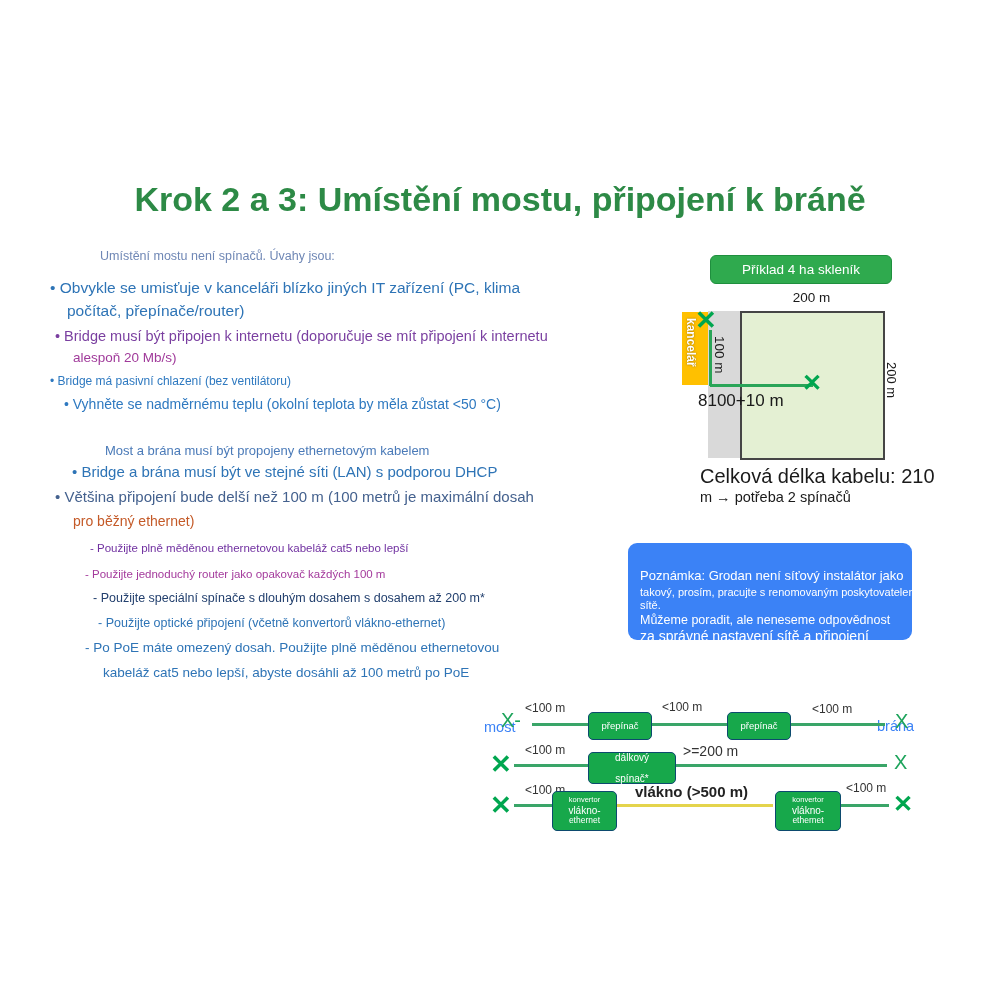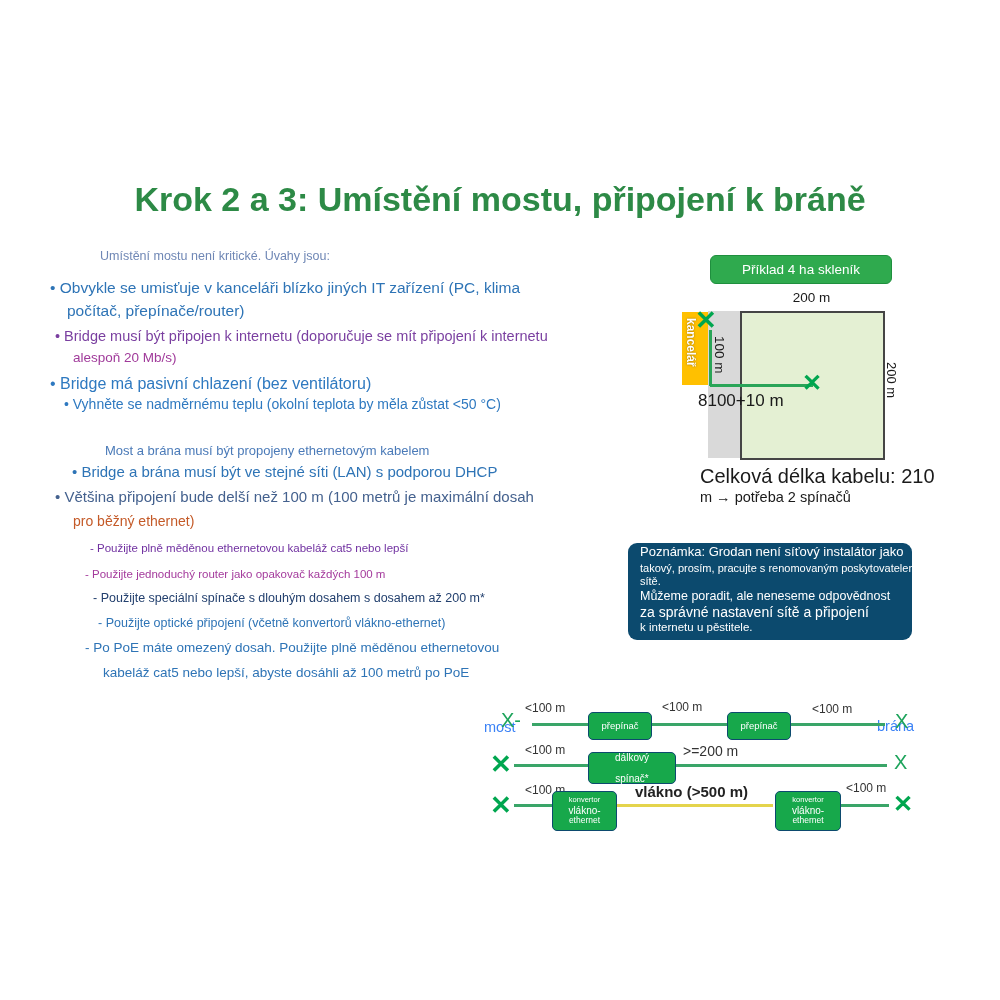--- a/index.html
+++ b/index.html
@@ -10,21 +10,21 @@
   
   .title{left:0;top:180px;width:1000px;text-align:center;font-size:34px;font-weight:700;color:#2d8a46;}
 
   
   .ln{line-height:1.1;}
   .ln1{left:100px;top:250px;font-size:12.5px;color:#6f87b5;}
   .ln2{left:50px;top:279px;font-size:15.5px;color:#2e74b6;}
   .ln3{left:67px;top:302px;font-size:15.5px;color:#2e74b6;}
   .ln4{left:55px;top:329px;font-size:14.5px;color:#7a3fa0;}
   .ln5{left:73px;top:351px;font-size:13.5px;color:#a03a9a;}
-  .ln6{left:50px;top:375px;font-size:16px;color:#2e79c0;}
+  .ln6{left:50px;top:375px;font-size:12px;color:#2e79c0;}
   .ln7{left:64px;top:397px;font-size:14px;color:#2e79c0;}
   .ln8{left:105px;top:444px;font-size:13px;color:#4a7ab8;}
   .ln9{left:72px;top:464px;font-size:15px;color:#2e74b6;}
   .ln10{left:55px;top:489px;font-size:15px;color:#44618e;}
   .ln11{left:73px;top:514px;font-size:14px;color:#c45a28;}
   .ln12{left:90px;top:542px;font-size:11.5px;color:#7030a0;}
   .ln13{left:85px;top:568px;font-size:11.5px;color:#a43a9c;}
   .ln14{left:93px;top:592px;font-size:12.5px;color:#23406e;}
   .ln15{left:98px;top:617px;font-size:12.5px;color:#2e74b6;}
   .ln16{left:85px;top:641px;font-size:13.5px;color:#2e74b6;}
@@ -43,22 +43,22 @@
   .dim-vert{left:712px;top:336px;font-size:13.5px;color:#1a1a1a;writing-mode:vertical-rl;}
   .cable-v{left:709px;top:330px;width:3px;height:56px;background:#2aa558;}
   .cable-h{left:710px;top:384px;width:103px;height:3px;background:#2aa558;}
   .x-gh1{left:695px;top:307px;}
   .x-gh2{left:802px;top:371px;}
   .dim-horiz{left:698px;top:391px;font-size:17px;color:#1a1a1a;}
   .total1{left:700px;top:465px;font-size:20px;color:#1a1a1a;}
   .total2{left:700px;top:489px;font-size:14.5px;color:#1a1a1a;}
 
   
-  .note{left:628px;top:543px;width:284px;height:97px;background:#0c4a6e;border-radius:9px;
-        color:#fff;padding:1px 12px;box-sizing:border-box;}
+  .note{left:628px;top:543px;width:284px;height:97px;background:#3b82f6;border-radius:9px;
+        color:#fff;padding:25px 12px;box-sizing:border-box;}
   .note div{white-space:nowrap;}
   .nl1{font-size:13px;line-height:16px;}
   .nl2{font-size:11px;line-height:13px;margin-top:2px;}
   .nl3{font-size:11px;line-height:13px;}
   .nl4{font-size:12.5px;line-height:16px;}
   .nl5{font-size:14px;line-height:16px;}
   .nl6{font-size:11.5px;line-height:15px;}
 
   
   .net-label{font-size:14.5px;color:#3b82f6;margin-top:36px;}
@@ -104,21 +104,21 @@
   .cv3{font-size:8.5px;}
 </style>
 </head>
 <body>
 
 <div class="slide">
 
   <div class="abs title">Krok 2 a 3: Umístění mostu, připojení k bráně</div>
 
   <div>
-    <div class="abs ln ln1">Umístění mostu není kritické. Úvahy jsou:</div>
+    <div class="abs ln ln1">Umístění mostu není spínačů. Úvahy jsou:</div>
     <div class="abs ln ln2">• Obvykle se umisťuje v kanceláři blízko jiných IT zařízení (PC, klima</div>
     <div class="abs ln ln3">počítač, přepínače/router)</div>
     <div class="abs ln ln4">• Bridge musí být připojen k internetu (doporučuje se mít připojení k internetu</div>
     <div class="abs ln ln5">alespoň 20 Mb/s)</div>
     <div class="abs ln ln6">• Bridge má pasivní chlazení (bez ventilátoru)</div>
     <div class="abs ln ln7">• Vyhněte se nadměrnému teplu (okolní teplota by měla zůstat &lt;50 °C)</div>
     <div class="abs ln ln8">Most a brána musí být propojeny ethernetovým kabelem</div>
     <div class="abs ln ln9">• Bridge a brána musí být ve stejné síti (LAN) s podporou DHCP</div>
     <div class="abs ln ln10">• Většina připojení bude delší než 100 m (100 metrů je maximální dosah</div>
     <div class="abs ln ln11">pro běžný ethernet)</div>

